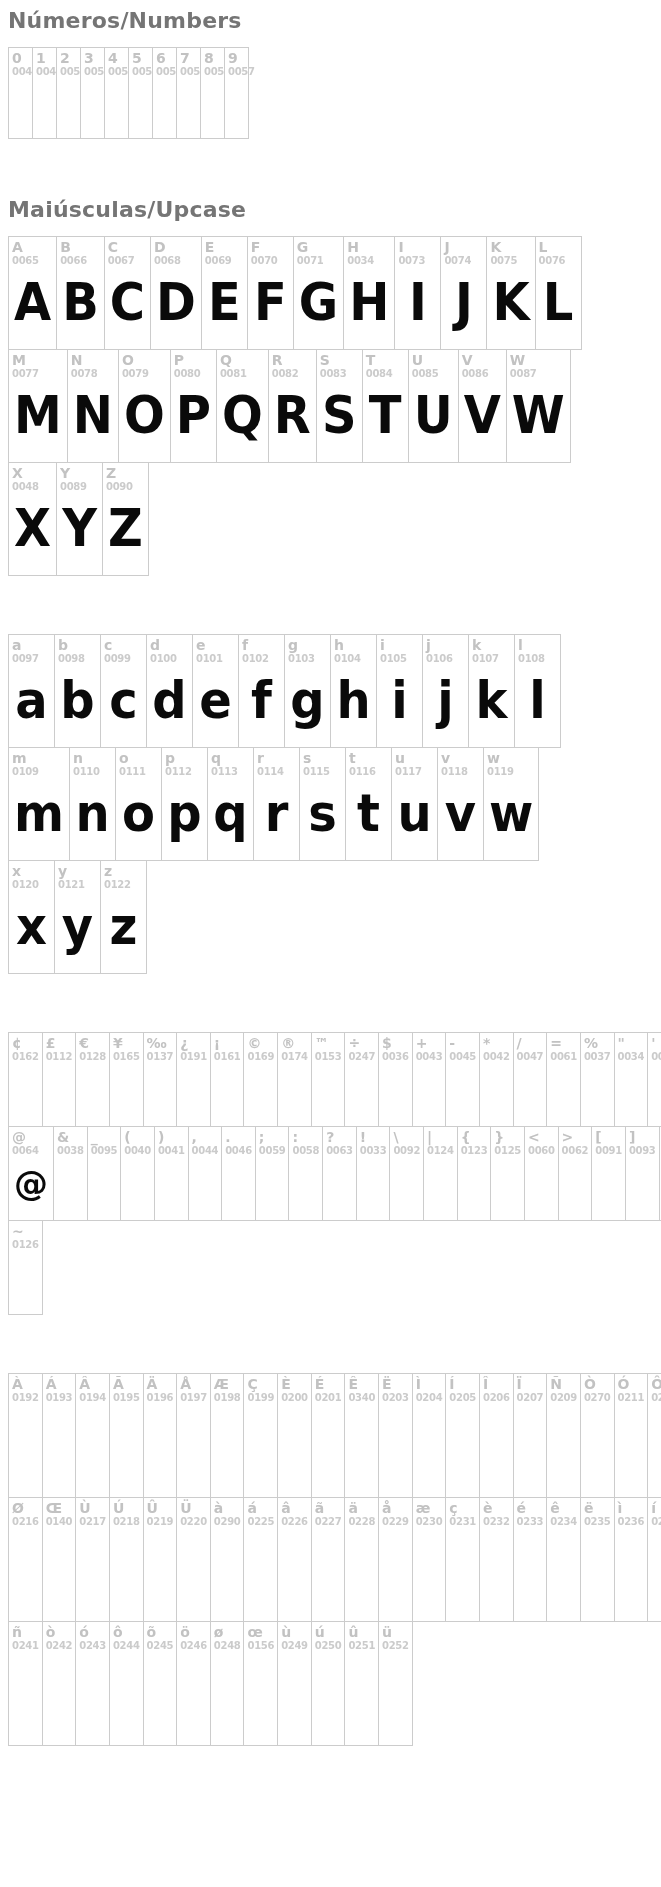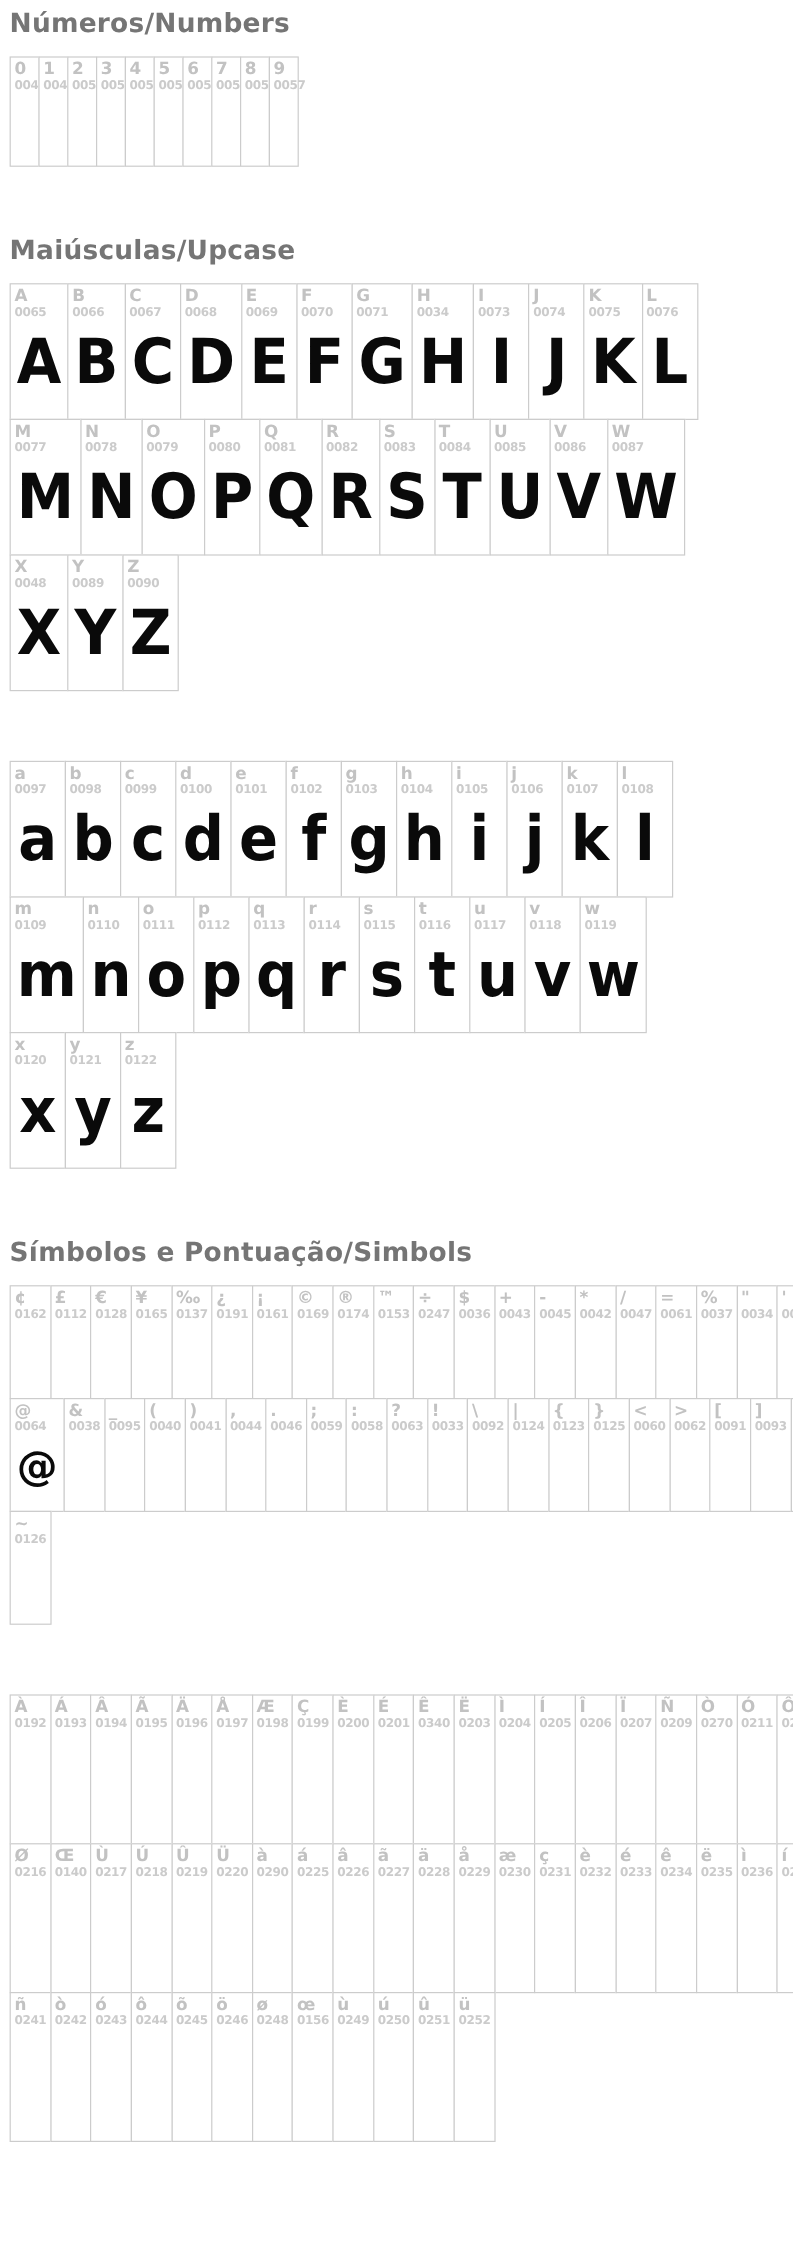--- a/index.html
+++ b/index.html
@@ -468,21 +468,20 @@
   <div class="cell">
     <div class="cell-label">z</div>
     <div class="cell-code">0122</div>
     <div class="cell-glyph">z</div>
   </div>
 </div>
       </div>
   </section>
 
   <section class="section section-symbols">
-    <h2 class="section-title">Símbolos e Pontuação/Simbols</h2>
     <div class="rows">
         <div class="row">
   <div class="cell">
     <div class="cell-label">¢</div>
     <div class="cell-code">0162</div>
     <div class="cell-glyph"></div>
   </div>
 
   <div class="cell">
     <div class="cell-label">£</div>

